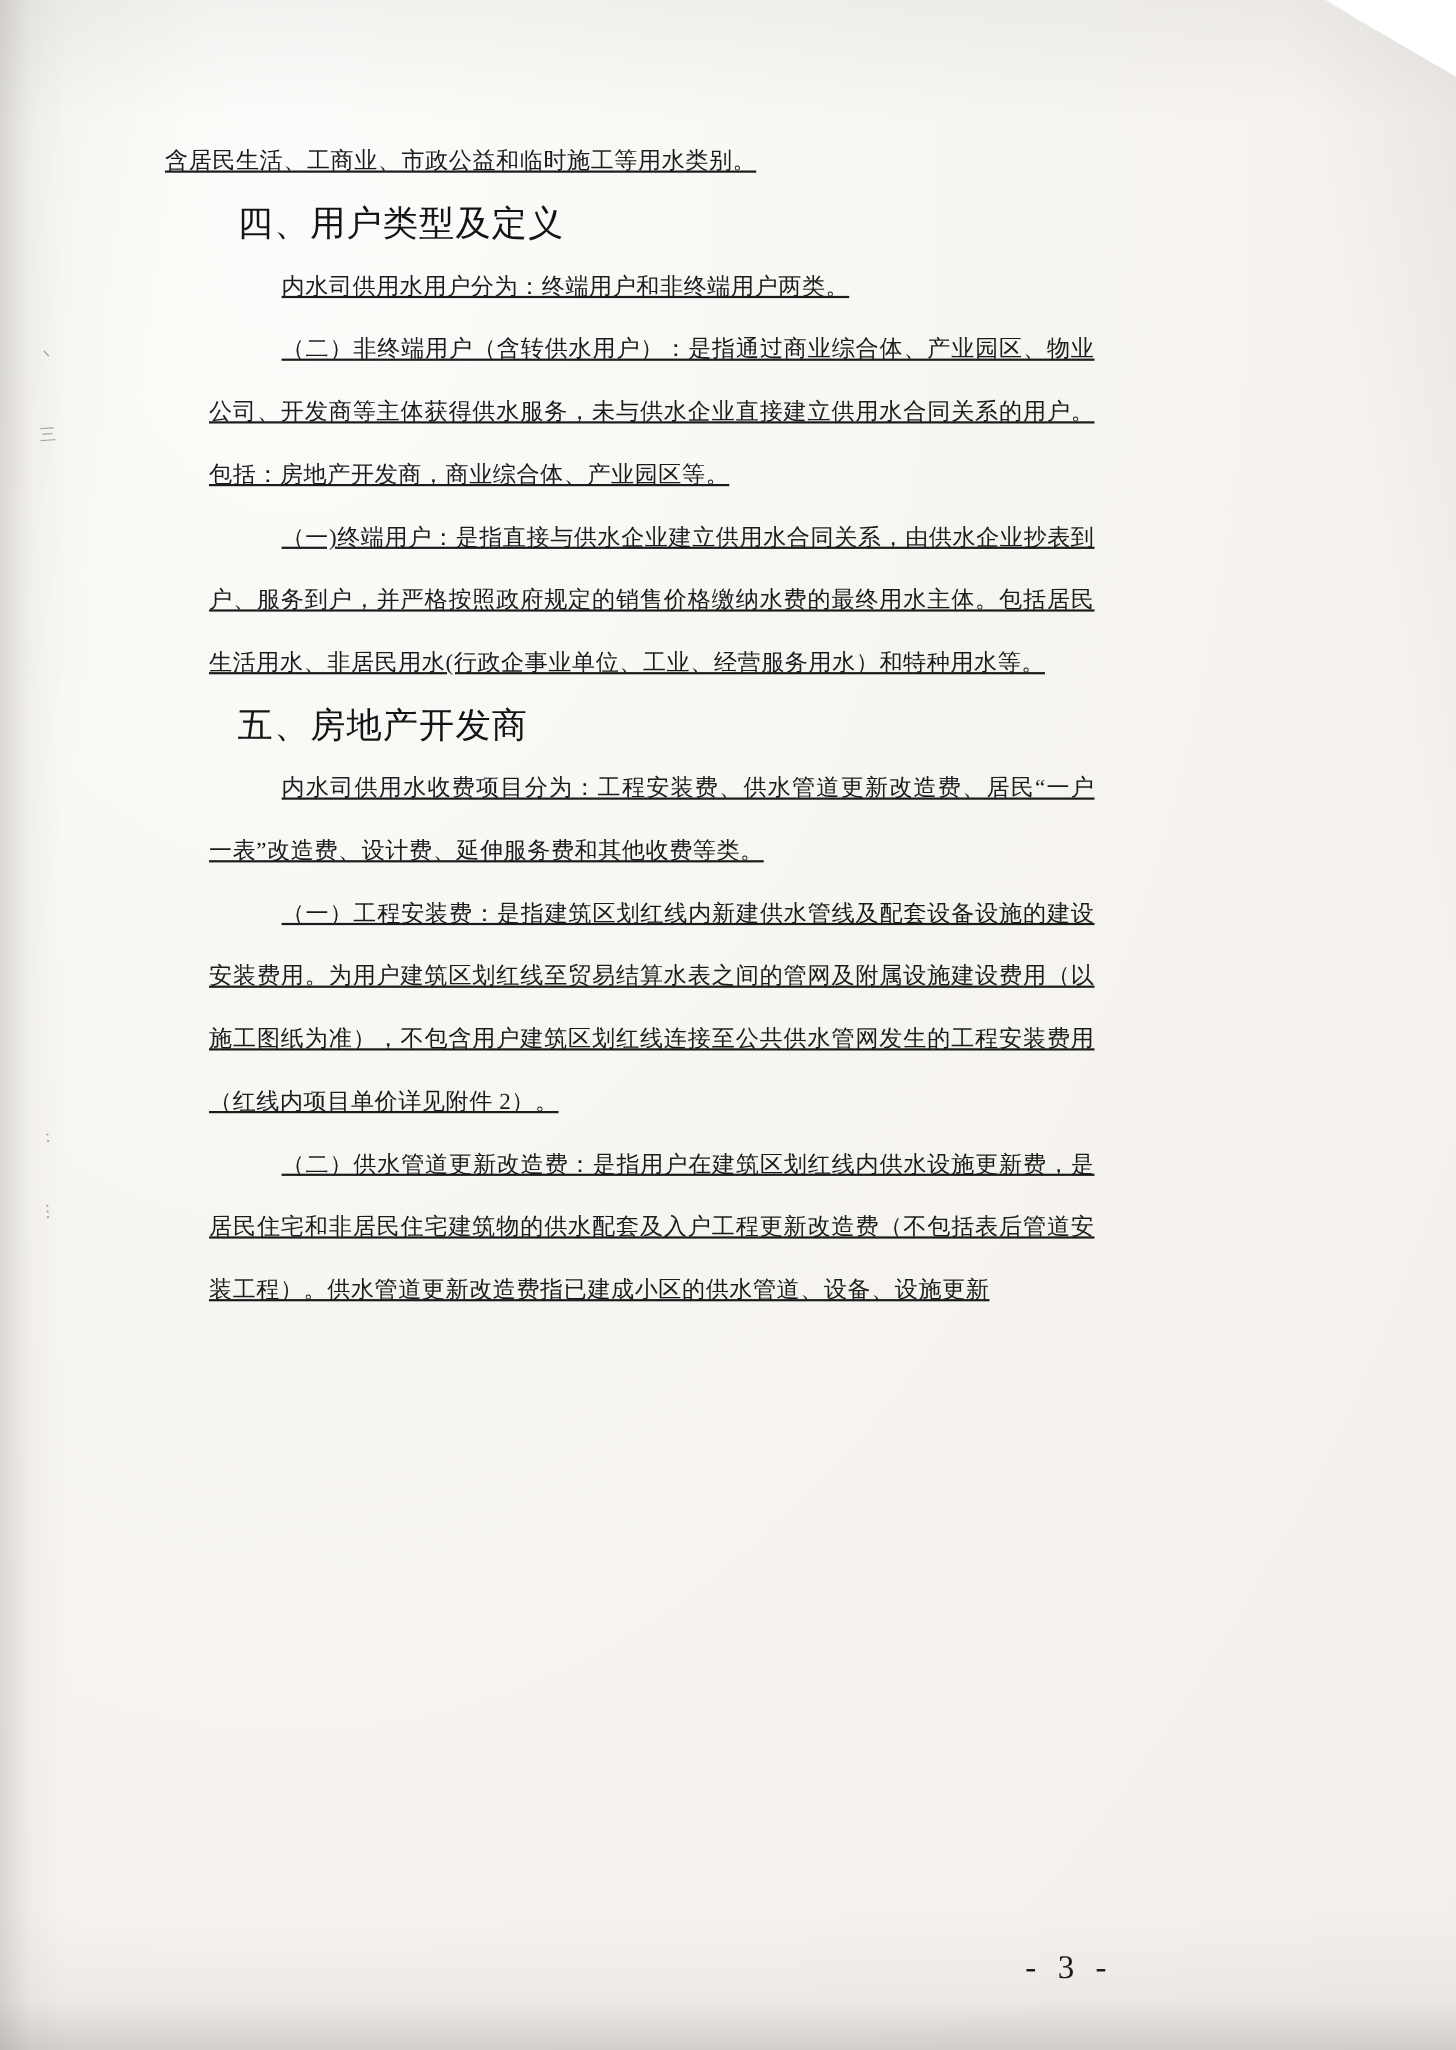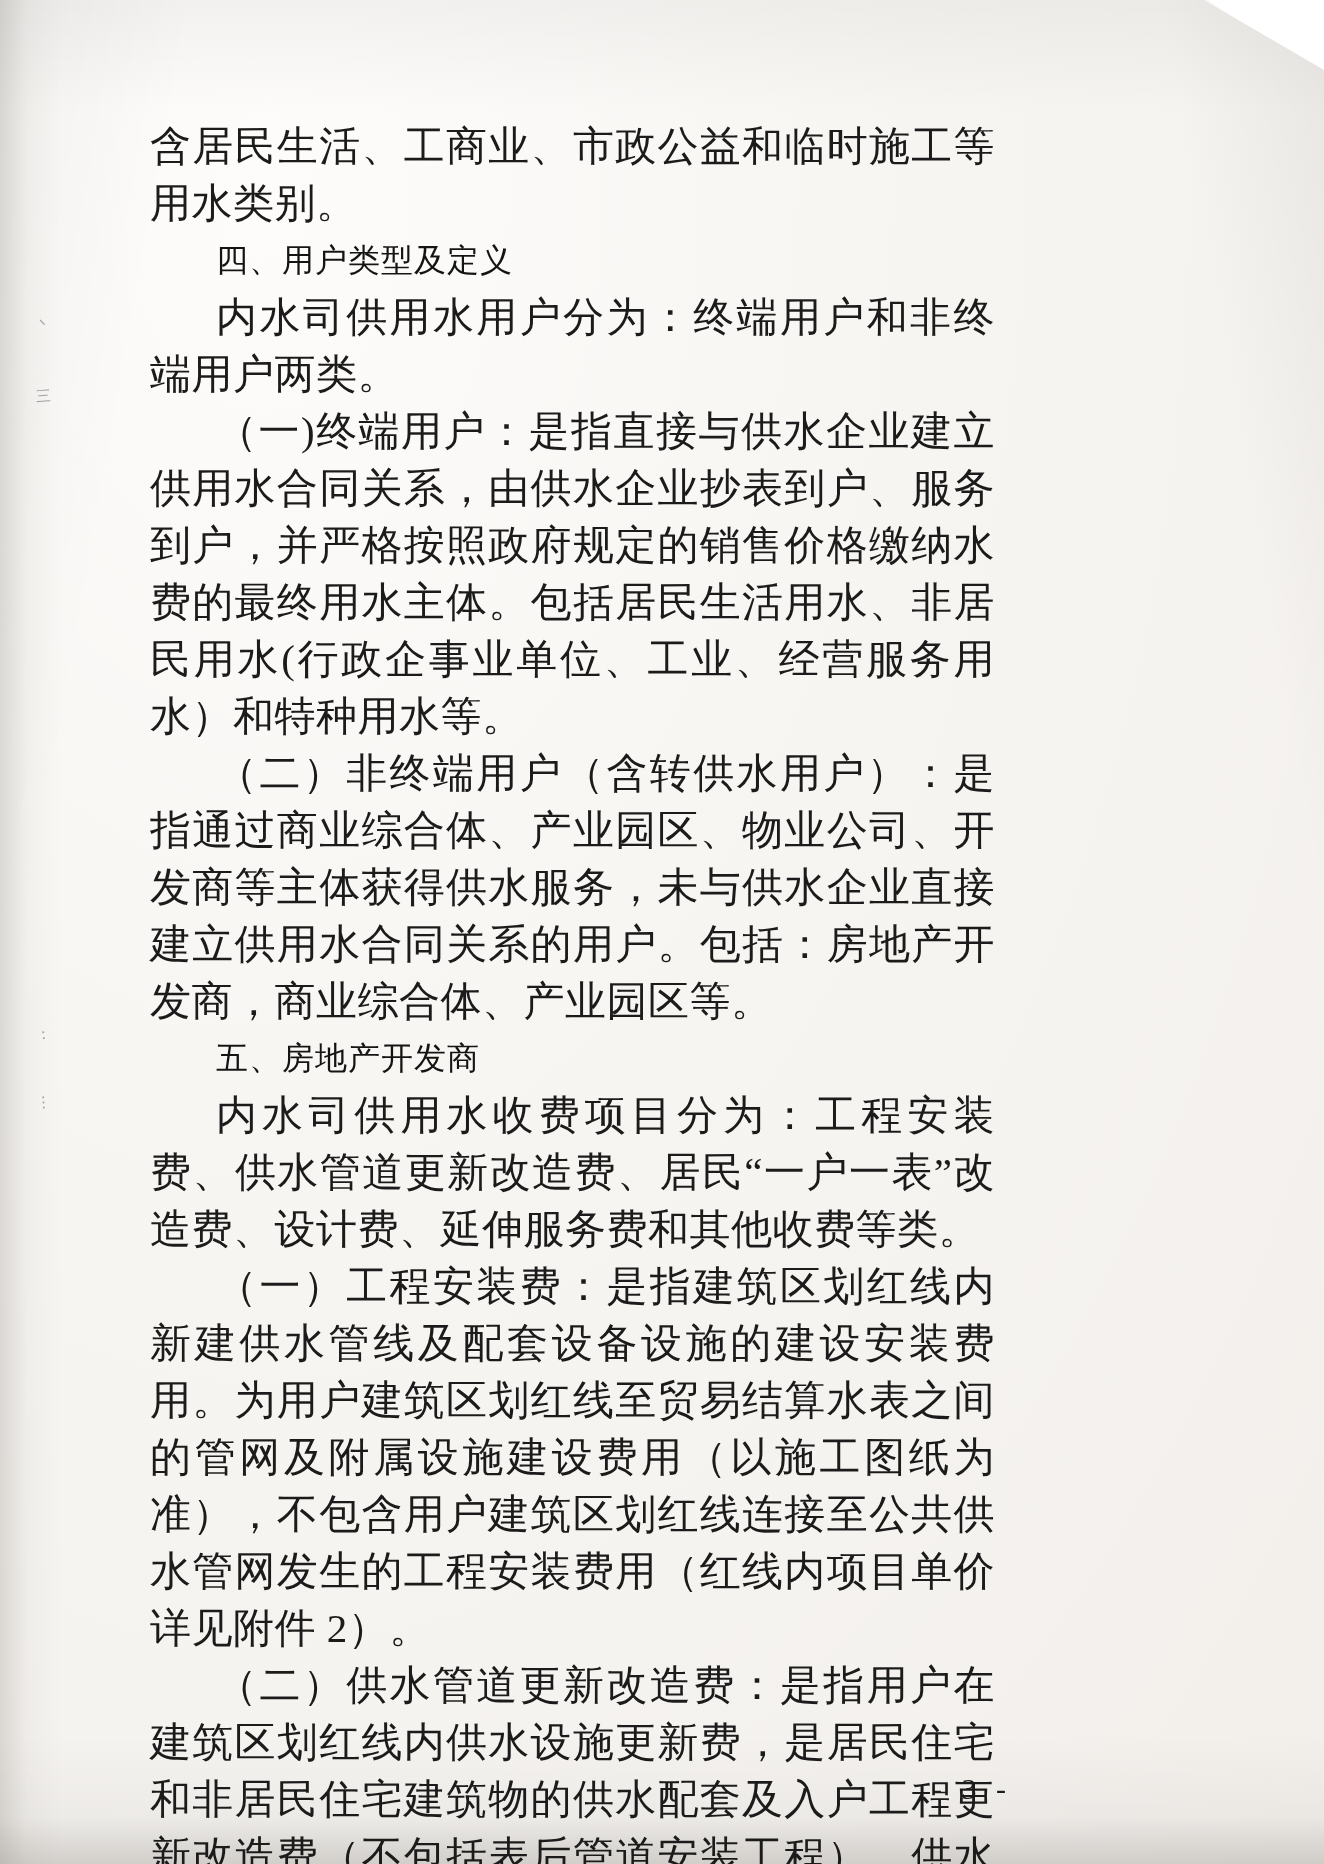--- a/index.html
+++ b/index.html
@@ -67,29 +67,31 @@
     position: absolute;
     left: 150px;
     top: 118px;
     width: 845px;
   }
 
   p.body-line,
   p.para {
     margin: 0;
     color: #1b1b1b;
-    font-size: 41px;
+    font-size: 21px;
     line-height: 57px;
     letter-spacing: 0.5px;
     text-align: justify;
     text-justify: inter-character;
     font-family: "Liberation Serif", "DejaVu Serif", serif;
+    text-decoration: underline;
   }
   p.para {
     text-indent: 66px;
+    margin-left: 40px;
   }
   p.heading {
     margin: 0;
     color: #141414;
     font-size: 32px;
     line-height: 57px;
     font-weight: normal;
     text-indent: 66px;
     letter-spacing: 1px;
     font-family: "Liberation Serif", "DejaVu Serif", serif;
@@ -135,22 +137,22 @@
 
   <span class="margin-mark m1">丶</span>
   <span class="margin-mark m2">三</span>
   <span class="margin-mark m3">：</span>
   <span class="margin-mark m4">⋮</span>
 
   <div class="content">
     <p class="body-line">含居民生活、工商业、市政公益和临时施工等用水类别。</p>
     <p class="heading">四、用户类型及定义</p>
     <p class="para">内水司供用水用户分为：终端用户和非终端用户两类。</p>
+    <p class="para">（二）非终端用户（含转供水用户）：是指通过商业综合体、产业园区、物业公司、开发商等主体获得供水服务，未与供水企业直接建立供用水合同关系的用户。包括：房地产开发商，商业综合体、产业园区等。</p>
     <p class="para">（一)终端用户：是指直接与供水企业建立供用水合同关系，由供水企业抄表到户、服务到户，并严格按照政府规定的销售价格缴纳水费的最终用水主体。包括居民生活用水、非居民用水(行政企事业单位、工业、经营服务用水）和特种用水等。</p>
-    <p class="para">（二）非终端用户（含转供水用户）：是指通过商业综合体、产业园区、物业公司、开发商等主体获得供水服务，未与供水企业直接建立供用水合同关系的用户。包括：房地产开发商，商业综合体、产业园区等。</p>
     <p class="heading">五、房地产开发商</p>
     <p class="para">内水司供用水收费项目分为：工程安装费、供水管道更新改造费、居民“一户一表”改造费、设计费、延伸服务费和其他收费等类。</p>
     <p class="para">（一）工程安装费：是指建筑区划红线内新建供水管线及配套设备设施的建设安装费用。为用户建筑区划红线至贸易结算水表之间的管网及附属设施建设费用（以施工图纸为准），不包含用户建筑区划红线连接至公共供水管网发生的工程安装费用（红线内项目单价详见附件 2）。</p>
     <p class="para">（二）供水管道更新改造费：是指用户在建筑区划红线内供水设施更新费，是居民住宅和非居民住宅建筑物的供水配套及入户工程更新改造费（不包括表后管道安装工程）。供水管道更新改造费指已建成小区的供水管道、设备、设施更新</p>
   </div>
 
   <div class="page-number">
     <span class="page-number-inner">- 3 -</span>
   </div>
 </div>

